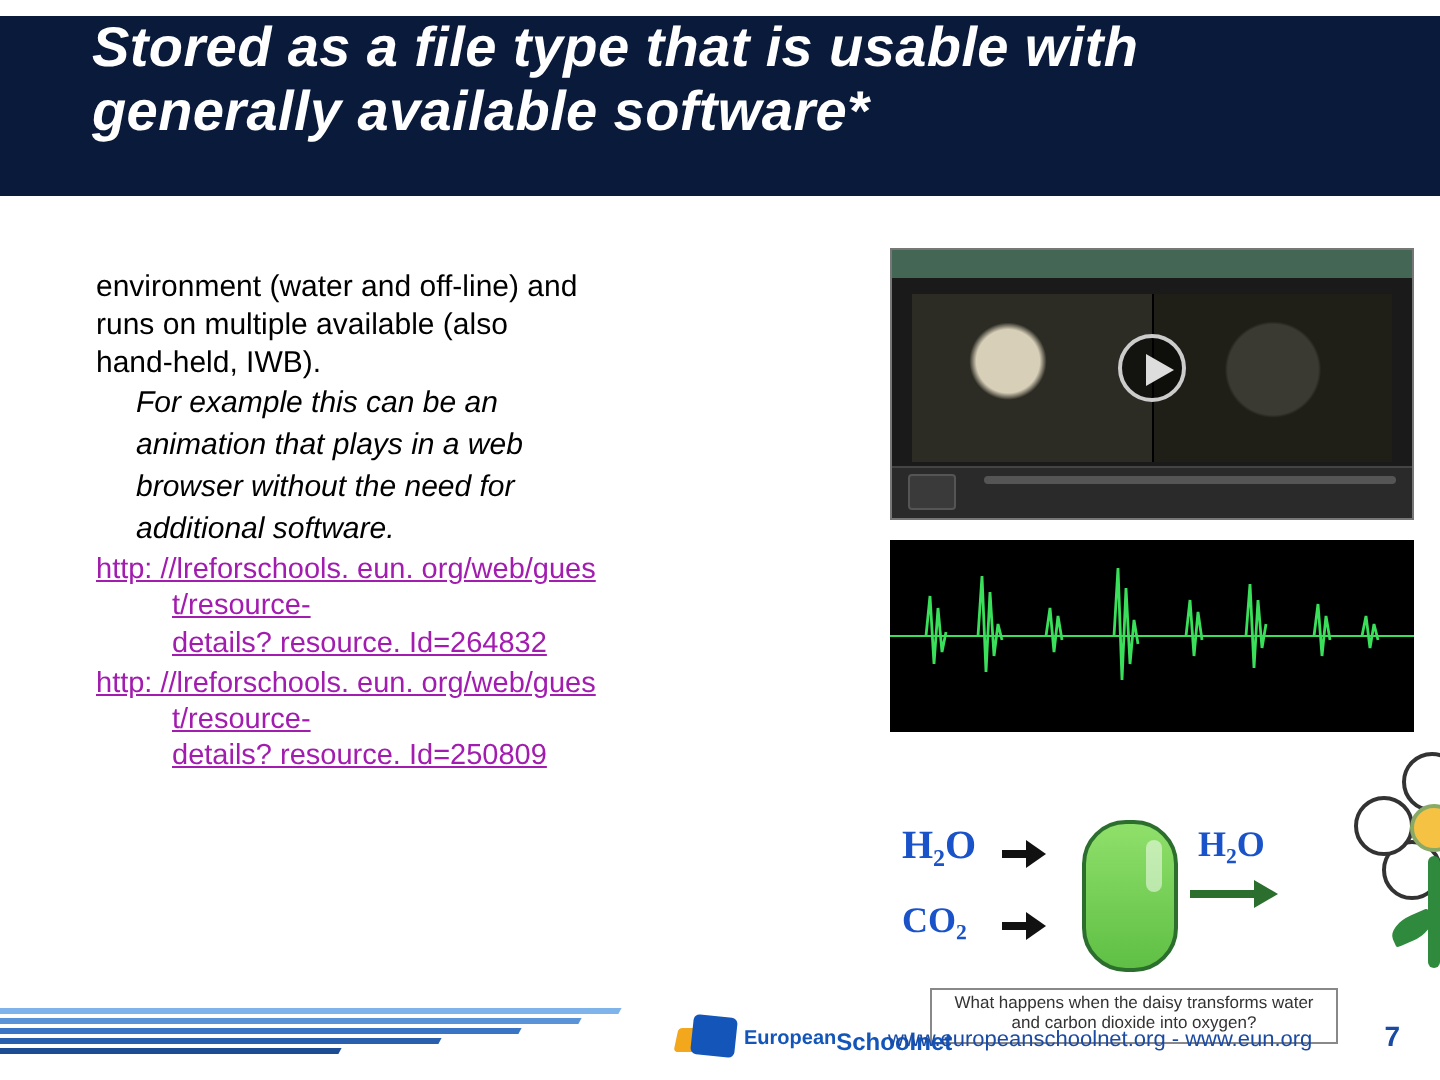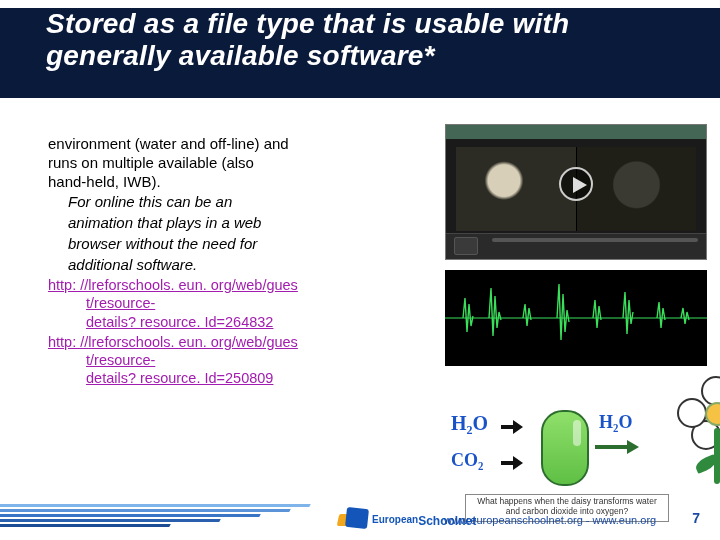--- a/index.html
+++ b/index.html
@@ -60,21 +60,21 @@
 <div class="slide">
 
   <div class="title-band">
     <h1>Stored as a file type that is usable with generally available software*</h1>
   </div>
 
   <div class="content">
     <p>environment (water and off-line) and</p>
     <p>runs on multiple available (also</p>
     <p>hand-held, IWB).</p>
-    <p class="example">For online this can be an</p>
+    <p class="example">For example this can be an</p>
     <p class="example">animation that plays in a web</p>
     <p class="example">browser without the need for</p>
     <p class="example">additional software.</p>
     <p class="link">
       <span>http: //lreforschools. eun. org/web/gues</span>
       <span class="indent">t/resource-</span>
       <span class="indent">details? resource. Id=264832</span>
     </p>
     <p class="link">
       <span>http: //lreforschools. eun. org/web/gues</span>

